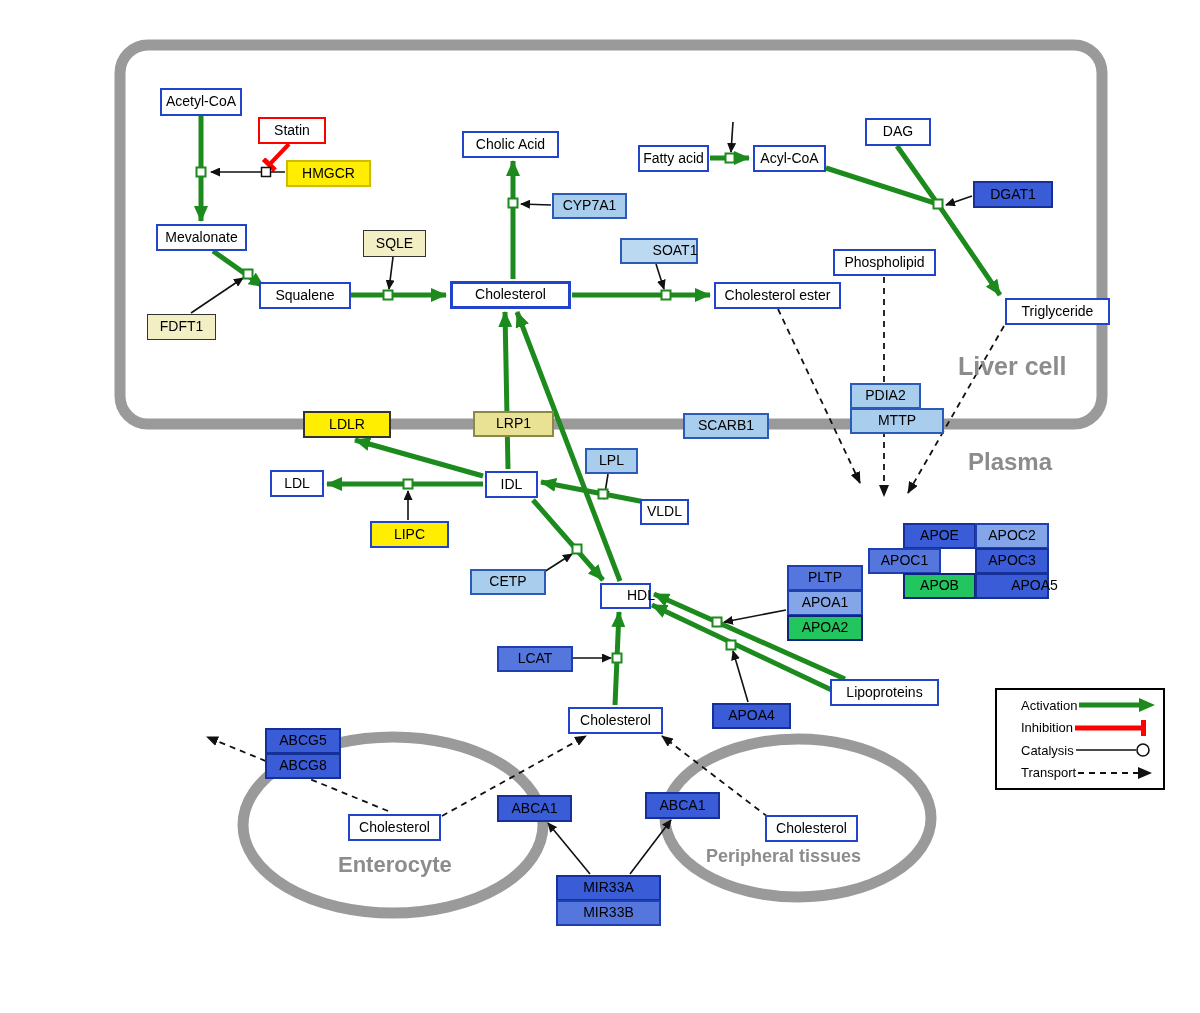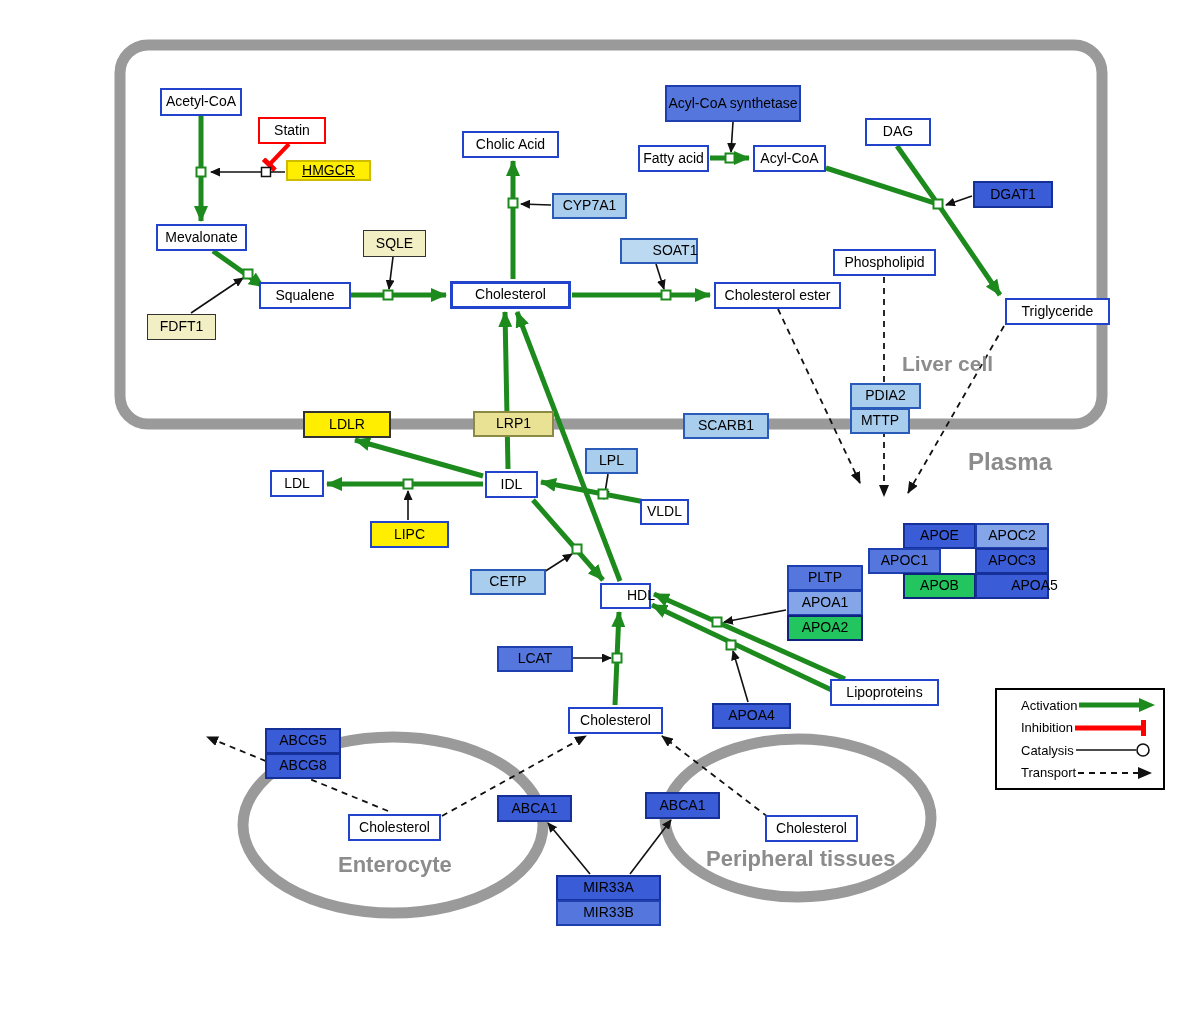--- a/index.html
+++ b/index.html
@@ -109,46 +109,45 @@
         <rect x="403.5" y="479.5" width="9" height="9" class="jct-green"></rect>
         <rect x="598.5" y="489.5" width="9" height="9" class="jct-green"></rect>
         <rect x="572.5" y="544.5" width="9" height="9" class="jct-green"></rect>
         <rect x="612.5" y="653.5" width="9" height="9" class="jct-green"></rect>
         <rect x="712.5" y="617.5" width="9" height="9" class="jct-green"></rect>
         <rect x="726.5" y="640.5" width="9" height="9" class="jct-green"></rect>
         <rect x="261.5" y="167.5" width="9" height="9" class="jct-black"></rect>
       </g>
   </svg>
 
-  <div class="comp-label" style="left:902px;top:352px;font-size:21px;">Liver cell</div>
+  <div class="comp-label" style="left:958px;top:352px;font-size:25px;">Liver cell</div>
   <div class="comp-label" style="left:968px;top:448px;font-size:24px;">Plasma</div>
   <div class="comp-label" style="left:338px;top:852px;font-size:22px;">Enterocyte</div>
-  <div class="comp-label" style="left:706px;top:846px;font-size:22px;">Peripheral tissues</div>
+  <div class="comp-label" style="left:706px;top:846px;font-size:18px;">Peripheral tissues</div>
 
   <div class="node white" style="left:160px;top:88px;width:82px;height:28px;">Acetyl-CoA</div>
   <div class="node redline" style="left:258px;top:117px;width:68px;height:27px;">Statin</div>
-  <div class="node yellow" style="left:286px;top:160px;width:85px;height:21px;text-decoration:underline;">HMGCR</div>
+  <div class="node yellow" style="left:286px;top:160px;width:85px;height:27px;">HMGCR</div>
   <div class="node white" style="left:156px;top:224px;width:91px;height:27px;">Mevalonate</div>
   <div class="node paleyellow" style="left:363px;top:230px;width:63px;height:27px;">SQLE</div>
   <div class="node white" style="left:259px;top:282px;width:92px;height:27px;">Squalene</div>
   <div class="node paleyellow" style="left:147px;top:314px;width:69px;height:26px;">FDFT1</div>
   <div class="node white" style="left:462px;top:131px;width:97px;height:27px;">Cholic Acid</div>
   <div class="node bluepale" style="left:552px;top:193px;width:75px;height:26px;">CYP7A1</div>
   <div class="node whiteb" style="left:450px;top:281px;width:121px;height:28px;">Cholesterol</div>
   <div class="node bluepale2" style="left:620px;top:238px;width:78px;height:26px;">SOAT1</div>
   <div class="node white" style="left:714px;top:282px;width:127px;height:27px;">Cholesterol ester</div>
-  <div class="node bluemid" style="left:665px;top:85px;width:136px;height:37px;">Acyl-CoA synthetase</div>
   <div class="node white" style="left:638px;top:145px;width:71px;height:27px;">Fatty acid</div>
   <div class="node white" style="left:753px;top:145px;width:73px;height:27px;">Acyl-CoA</div>
   <div class="node white" style="left:865px;top:118px;width:66px;height:28px;">DAG</div>
   <div class="node bluedark" style="left:973px;top:181px;width:80px;height:27px;">DGAT1</div>
   <div class="node white" style="left:833px;top:249px;width:103px;height:27px;">Phospholipid</div>
   <div class="node white" style="left:963px;top:298px;width:105px;height:27px;margin-left:42px;">Triglyceride</div>
   <div class="node bluepale" style="left:850px;top:383px;width:71px;height:26px;">PDIA2</div>
-  <div class="node bluepale" style="left:850px;top:408px;width:60px;height:26px;">MTTP</div>
+  <div class="node bluepale" style="left:850px;top:408px;width:94px;height:26px;">MTTP</div>
 
   <div class="node yellowk" style="left:303px;top:411px;width:88px;height:27px;">LDLR</div>
   <div class="node oliveyellow" style="left:473px;top:411px;width:81px;height:26px;">LRP1</div>
   <div class="node bluepale" style="left:683px;top:413px;width:86px;height:26px;">SCARB1</div>
 
   <div class="node white" style="left:270px;top:470px;width:54px;height:27px;">LDL</div>
   <div class="node white" style="left:485px;top:471px;width:53px;height:27px;">IDL</div>
   <div class="node bluepale" style="left:585px;top:448px;width:53px;height:26px;">LPL</div>
   <div class="node white" style="left:640px;top:499px;width:49px;height:26px;">VLDL</div>
   <div class="node yellowb" style="left:370px;top:521px;width:79px;height:27px;">LIPC</div>

